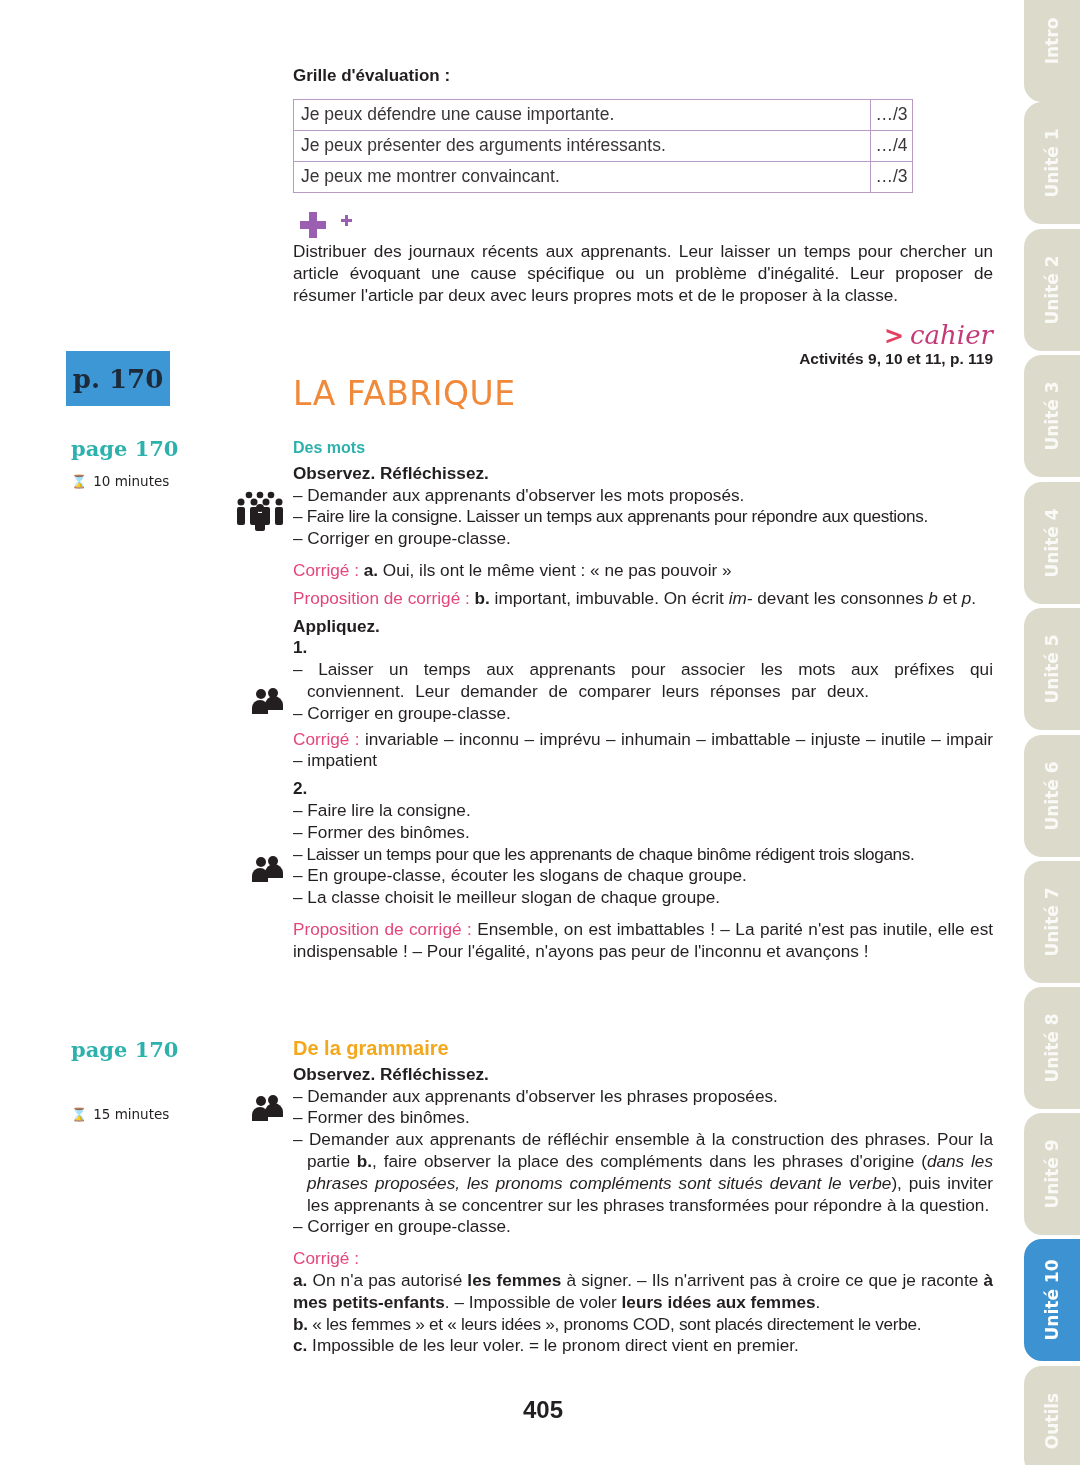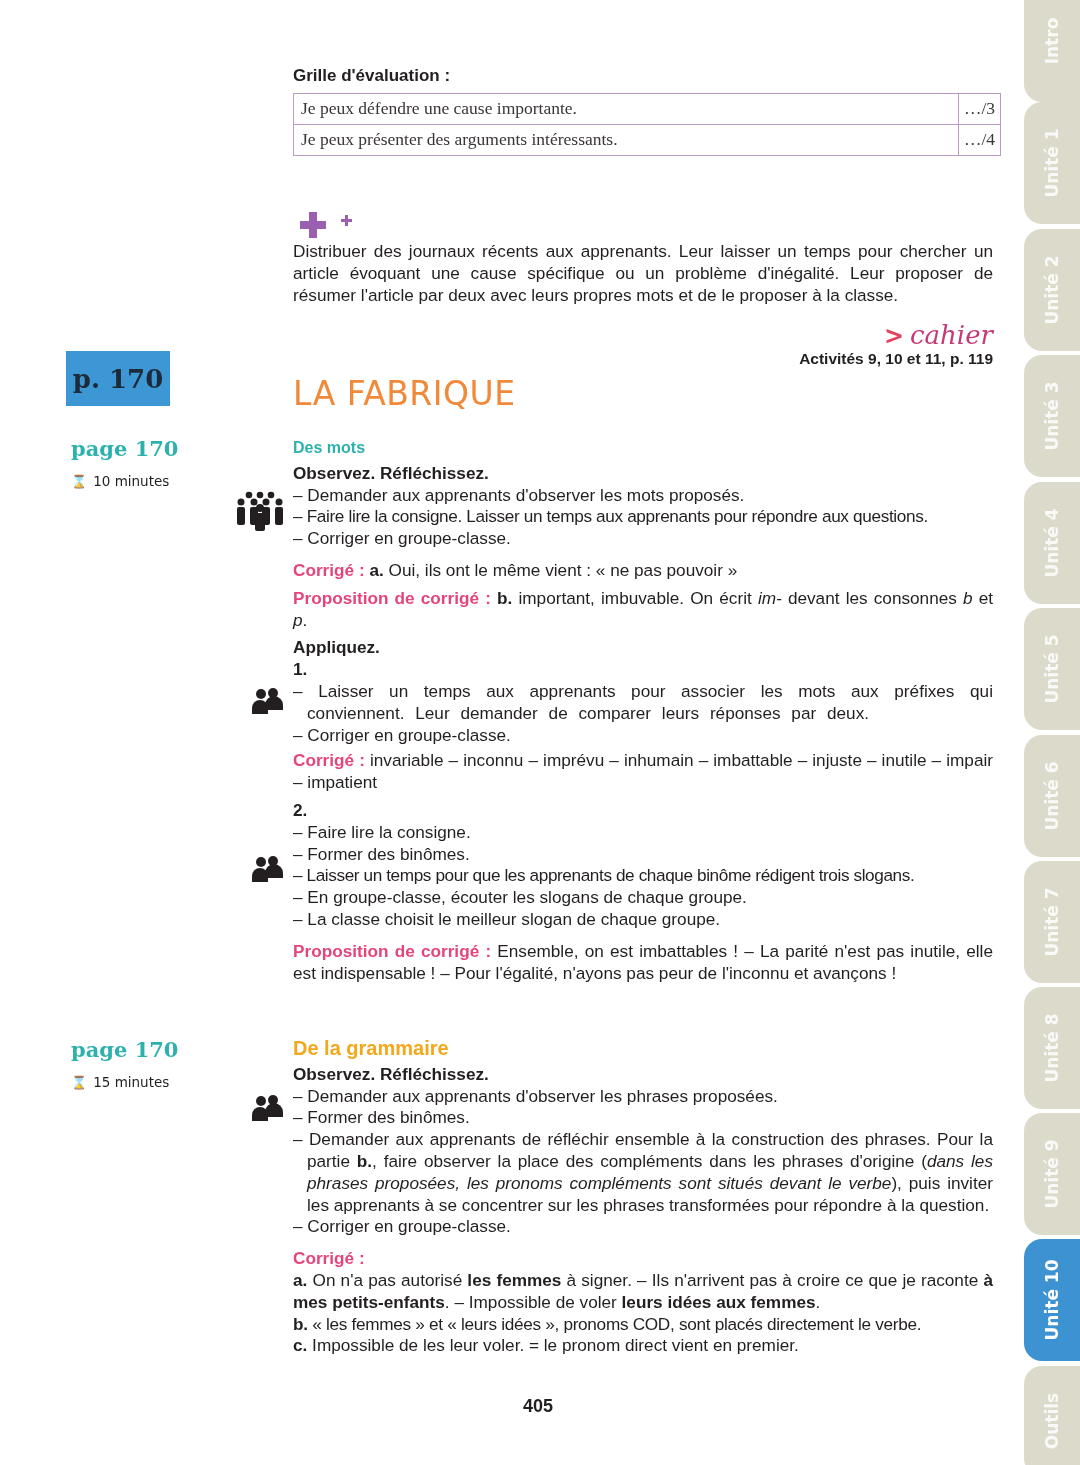--- a/index.html
+++ b/index.html
@@ -1,25 +1,25 @@
 <!DOCTYPE html>
 <html><head>
 <meta charset="utf-8">
 <style>
   html, body { margin:0; padding:0; }
   body { width:1080px; height:1465px; background:#ffffff; position:relative; overflow:hidden;
          font-family:"Liberation Sans", sans-serif; color:#231f20; }
   .main { position:absolute; left:293px; width:700px; font-size:17.2px; line-height:21.8px; color:#231f20; }
   .b { font-weight:bold; }
   .i { font-style:italic; }
-  .pink { color:#e4457a; font-weight:bold; }
+  .pink { color:#e4457a; font-weight:normal; }
   .just { text-align:justify; }
   
   .grid-title { font-weight:bold; font-size:17px; }
-  table.grid { border-collapse:collapse; width:708px; margin-top:6px;font-family:Liberation Serif, serif; }
+  table.grid { border-collapse:collapse; width:620px; margin-top:12px; }
   table.grid td { border:1px solid #b99ac4; height:30px; padding:0 7px; font-size:17.5px; color:#3a3536; }
   table.grid td.score { width:33px; text-align:center; padding:0 4px; }
   
   .plus-big, .plus-small { position:absolute; background:#9a5fb0; }
   
   .cahier { position:absolute; right:87px; top:320px; font-family:"DejaVu Serif", serif; font-style:italic; color:#c43a78; font-size:26px; }
   .cahier-arrow { color:#e4405f; font-style:normal; font-weight:bold; font-family:"DejaVu Sans", sans-serif; font-size:24px; margin-right:6px; }
   .cahier-ref { position:absolute; right:87px; top:350px; font-size:15.5px; font-weight:bold; color:#231f20; }
   
   .fabrique { position:absolute; left:293px; top:374px; font-size:33px; color:#f0893a; letter-spacing:0.5px; font-family:"DejaVu Sans", sans-serif; font-weight:normal; }
@@ -34,37 +34,41 @@
   
   .dl { margin:0; padding:0; list-style:none; }
   .dl li { padding-left:14px; text-indent:-14px; }
   .dl li::before { content:"– "; }
   
   .tab { position:absolute; left:1024px; width:56px; height:122px; background:#dcdbcb; border-radius:18px 0 0 18px; }
   .tab.active { background:#3d92d2; }
   .tab span { position:absolute; left:50%; top:50%; transform:translate(-50%,-50%) rotate(-90deg); white-space:nowrap;
               color:#ffffff; font-family:"DejaVu Sans", sans-serif; font-size:17px; font-weight:bold; opacity:0.85; }
   .tab.active span { opacity:1; }
-  .pagenum { position:absolute; left:523px; top:1396px; font-weight:bold; font-size:18px; }
+  .pagenum { position:absolute; left:523px; top:1396px; font-weight:bold; font-size:24px; }
   .icon { position:absolute; }
 </style>
 </head>
 <body>
 
 <div class="main" style="top:65px;">
   <div class="grid-title">Grille d'évaluation :</div>
   <table class="grid">
     <tbody>
         <tr>
       <td>Je peux défendre une cause importante.</td>
       <td class="score">…/3</td>
     </tr>
     <tr>
       <td>Je peux présenter des arguments intéressants.</td>
       <td class="score">…/4</td>
+    </tr>
+    <tr>
+      <td>Je peux me montrer convaincant.</td>
+      <td class="score">…/3</td>
     </tr>
   </tbody>
     </table>
 </div>
 
 <div class="icon" style="left:300px;top:212px;width:26px;height:26px;">
   <div class="plus-big" style="left:9px;top:0;width:8px;height:26px;"></div>
   <div class="plus-big" style="left:0;top:9px;width:26px;height:8px;"></div>
   <div class="plus-small" style="left:45px;top:3px;width:3px;height:11px;"></div>
   <div class="plus-small" style="left:41px;top:7px;width:11px;height:3px;"></div>
@@ -159,21 +163,21 @@
 <svg class="icon" style="left:252px;top:1095px;" width="32" height="26" viewBox="0 0 32 26">
   <g fill="#231f20">
       <circle cx="9" cy="6" r="5"></circle>
       <circle cx="21" cy="5" r="5"></circle>
       <path d="M0 26 v-6 a8 8 0 0 1 16 0 v6z"></path>
       <path d="M13 22 v-5 a8 8 0 0 1 18 0 v5z"></path>
     </g>
 </svg>
 
 <div class="pagelbl" style="top:1037px;">page 170</div>
-<div class="dur" style="top:1074px;">
+<div class="dur" style="top:1106px;">
   <span class="hg">⌛</span><span>15 minutes</span>
 </div>
 
 <div class="main" style="top:1038px;">
   <div class="h-gram">De la grammaire</div>
   <div class="b" style="margin-top:4px;">Observez. Réfléchissez.</div>
   <ul class="dl just">
     <li>Demander aux apprenants d'observer les phrases proposées.</li>
     <li>Former des binômes.</li>
     <li><span>Demander aux apprenants de réfléchir ensemble à la construction des phrases. Pour la partie </span><span class="b">b.</span><span>, faire observer la place des compléments dans les phrases d'origine (</span><span class="i">dans les phrases proposées, les pronoms compléments sont situés devant le verbe</span><span>), puis inviter les apprenants à se concentrer sur les phrases transformées pour répondre à la question.</span></li>

